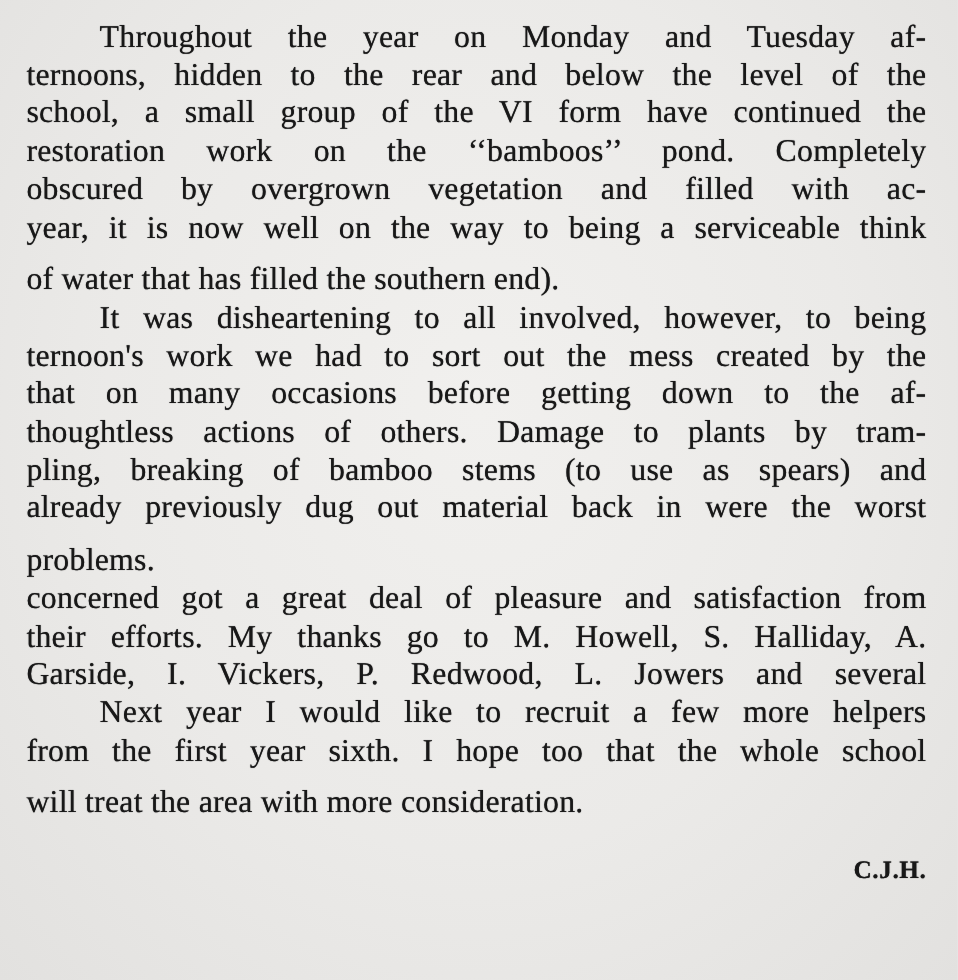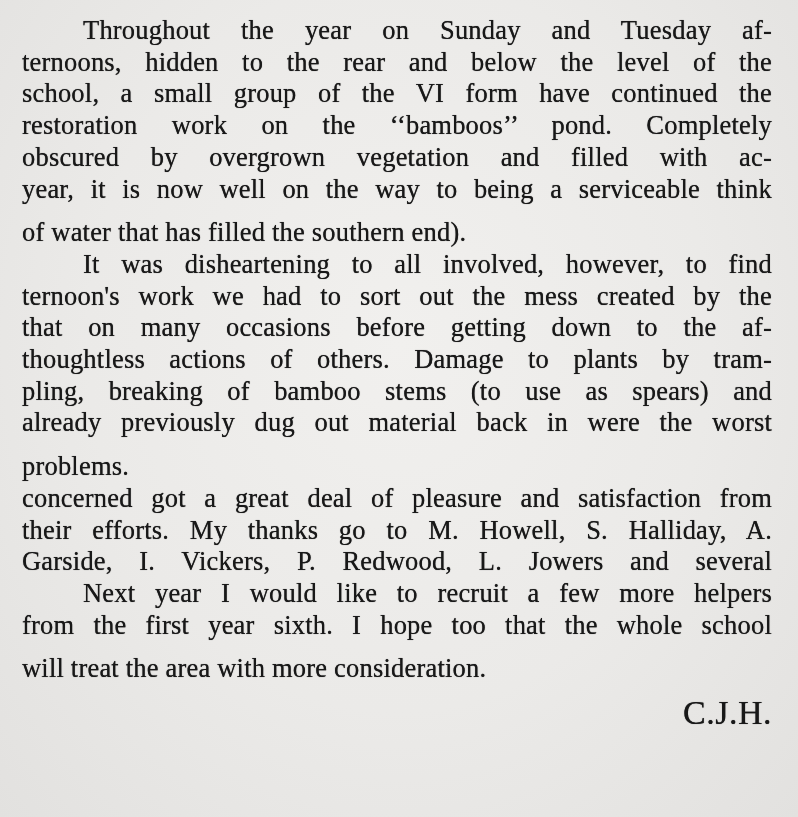--- a/index.html
+++ b/index.html
@@ -24,45 +24,46 @@
     line-height: 31.7px;
     letter-spacing: 0.2px;
     text-align: justify;
     text-align-last: justify;
     text-shadow: 0 0 0.7px rgba(15,15,15,0.85);
     white-space: normal;
   }
   .indent { text-indent: 61px; }
   .end { text-align-last: left; margin-top: 12px; }
   .signature {
-    margin-top: 12px;
-    font-size: 34px;
+    margin-top: 24px;
+    font-size: 21px;
     line-height: 32px;
     text-align: right;
     letter-spacing: 0.5px;
     text-shadow: 0 0 0.7px rgba(15,15,15,0.85);
+    font-weight: bold;
   }
 </style>
 </head>
 <body>
 
 <div class="page">
 
   <div class="para">
-    <div class="line indent">Throughout the year on Sunday and Tuesday af-</div>
+    <div class="line indent">Throughout the year on Monday and Tuesday af-</div>
     <div class="line">ternoons, hidden to the rear and below the level of the</div>
     <div class="line">school, a small group of the VI form have continued the</div>
     <div class="line">restoration work on the ‘‘bamboos’’ pond. Completely</div>
     <div class="line">obscured by overgrown vegetation and filled with ac-</div>
     <div class="line">year, it is now well on the way to being a serviceable think</div>
     <div class="line end">of water that has filled the southern end).</div>
   </div>
 
   <div class="para">
-    <div class="line indent">It was disheartening to all involved, however, to find</div>
+    <div class="line indent">It was disheartening to all involved, however, to being</div>
     <div class="line">ternoon's work we had to sort out the mess created by the</div>
     <div class="line">that on many occasions before getting down to the af-</div>
     <div class="line">thoughtless actions of others. Damage to plants by tram-</div>
     <div class="line">pling, breaking of bamboo stems (to use as spears) and</div>
     <div class="line">already previously dug out material back in were the worst</div>
     <div class="line end">problems.</div>
   </div>
 
   <div class="para">
     <div class="line">concerned got a great deal of pleasure and satisfaction from</div>

